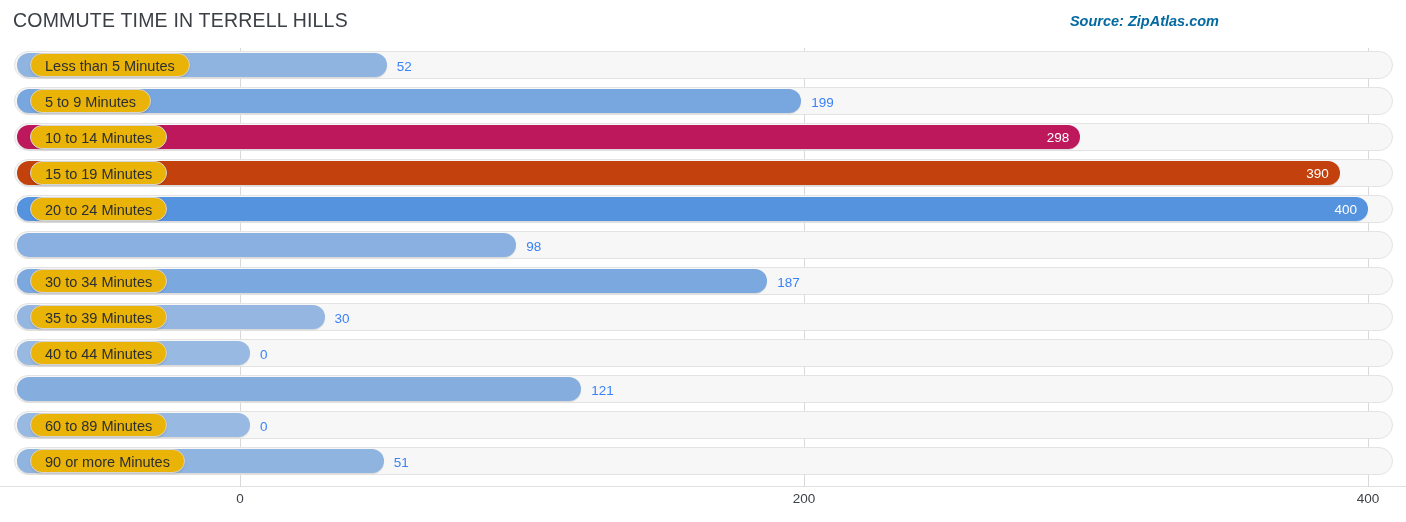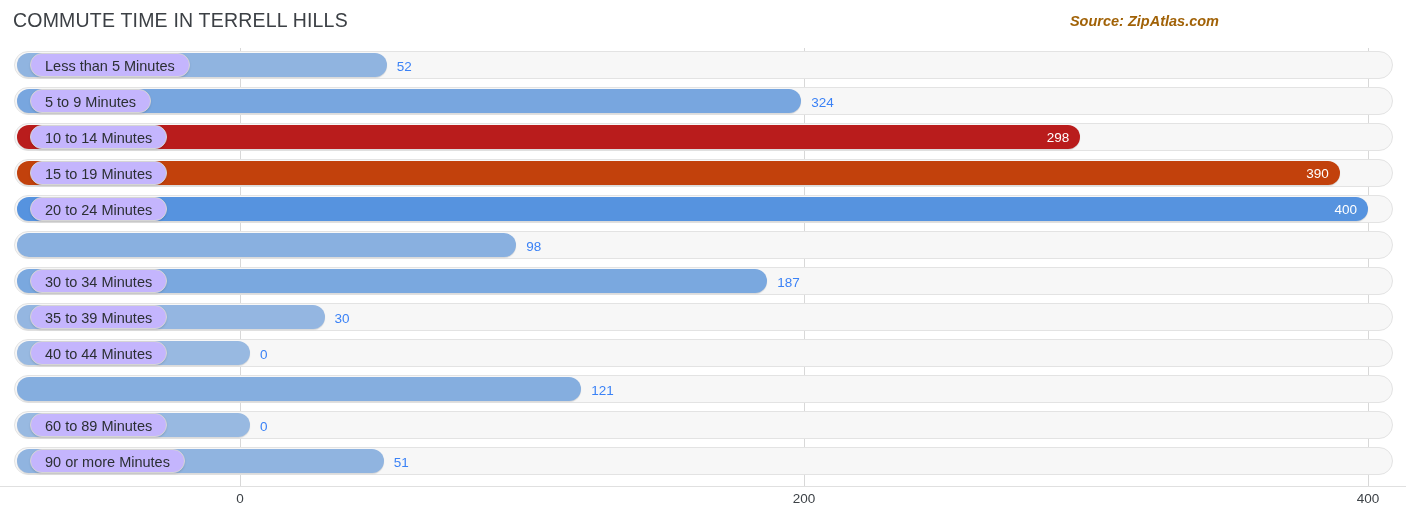--- a/index.html
+++ b/index.html
@@ -32,21 +32,21 @@
     font-weight: 400;
     white-space: nowrap;
   }
   .source-note {
     position: absolute;
     right: 12px;
     top: 13px;
     font-size: 14.5px;
     font-style: italic;
     font-weight: bold;
-    color: #a16207;
+    color: #0369a1;
     white-space: nowrap;
   }
 
   
   .plot {
     position: absolute;
     left: 0;
     top: 48px;
     width: 1406px;
     height: 438px;
@@ -105,21 +105,21 @@
     color: #3b82f6;
     white-space: nowrap;
   }
   .cat-pill {
     position: absolute;
     left: 30px;
     top: 5px;
     height: 24px;
     line-height: 24px;
     padding: 0 14px;
-    background: #c4b5fd;
+    background: #eab308;
     border: 1px solid #d5d5d5;
     border-radius: 13px;
     font-size: 14.5px;
     color: #2b2f33;
     white-space: nowrap;
     box-sizing: border-box;
     box-shadow: 0 1px 2px rgba(0,0,0,0.12);
   }
 
   
@@ -161,26 +161,26 @@
     <div class="gridline" style="left: 1368px;"></div>
     <div class="row" style="top: 0px;">
       <div class="track"></div>
       <div class="bar" title="Less than 5 Minutes: 52" style="width: 369.64px; background: rgb(144, 180, 224);"></div>
       <div class="bar-value-out" style="left: 396.64px;">52</div>
       <div class="cat-pill">Less than 5 Minutes</div>
     </div>
     <div class="row" style="top: 36px;">
       <div class="track"></div>
       <div class="bar" title="5 to 9 Minutes: 199" style="width: 784.18px; background: rgb(120, 166, 223);"></div>
-      <div class="bar-value-out" style="left: 811.18px;">324</div>
+      <div class="bar-value-out" style="left: 811.18px;">199</div>
       <div class="cat-pill">5 to 9 Minutes</div>
     </div>
     <div class="row" style="top: 72px;">
       <div class="track"></div>
-      <div class="bar" title="10 to 14 Minutes: 298" style="width: 1063.36px; background: #b91c1c;">
+      <div class="bar" title="10 to 14 Minutes: 298" style="width: 1063.36px; background: #be185d;">
         <span class="bar-value-in">298</span>
       </div>
       <div class="cat-pill">10 to 14 Minutes</div>
     </div>
     <div class="row" style="top: 108px;">
       <div class="track"></div>
       <div class="bar" title="15 to 19 Minutes: 390" style="width: 1322.8px; background: #c2410c;">
         <span class="bar-value-in">390</span>
       </div>
       <div class="cat-pill">15 to 19 Minutes</div>

